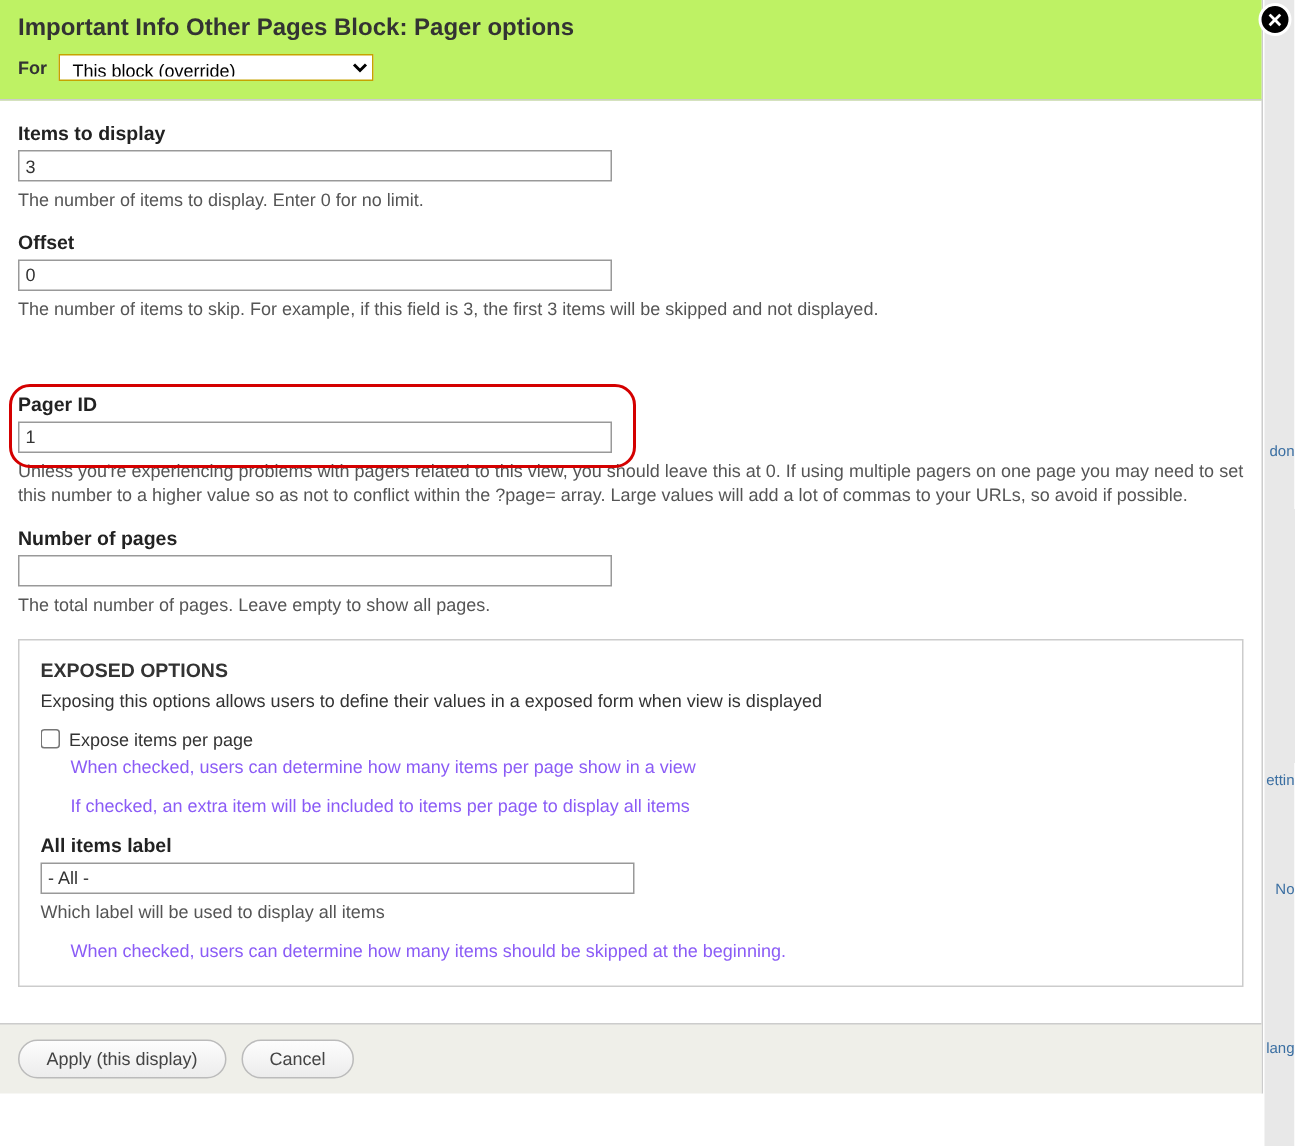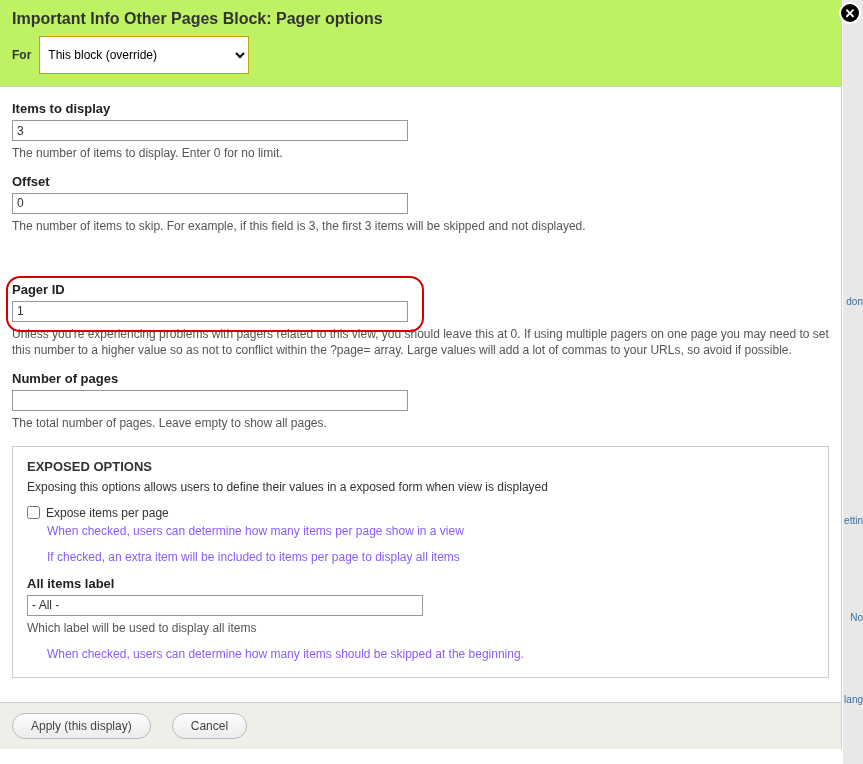--- a/index.html
+++ b/index.html
@@ -36,21 +36,21 @@
 .for-label {
   font-weight: bold;
   font-size: 12px;
 }
 .for-select {
   border: 1px solid #c6a300;
   background: #fff;
   font-size: 12px;
   padding: 2px 4px;
   width: 210px;
-  height: 38px;
+  height: 18px;
 }
 .content {
   padding: 14px 12px 8px 12px;
 }
 .field-group { margin-bottom: 12px; }
 .field-label {
   font-weight: bold;
   font-size: 13px;
   color: #222;
   margin-bottom: 4px;
@@ -113,21 +113,21 @@
   font-size: 12px;
   color: #8b5cf6;
   margin-left: 20px;
   margin-bottom: 12px;
 }
 .footer-bar {
   background: #efefe9;
   border-top: 1px solid #ccc;
   padding: 10px 12px;
   display: flex;
-  gap: 21px;
+  gap: 10px;
 }
 .btn {
   display: inline-flex;
   align-items: center;
   justify-content: center;
   background: linear-gradient(#fdfdfd, #ececec);
   border: 1px solid #bbb;
   border-radius: 14px;
   padding: 5px 18px;
   font-size: 12px;
@@ -166,21 +166,21 @@
   font-size: 10px;
   color: #3b6fa2;
 }
 </style>
 </head>
 <body>
 
 <div class="right-strip"></div>
 <span class="right-hint" style="top:296px">don</span>
 <span class="right-hint" style="top:515px">ettin</span>
-<span class="right-hint" style="top:612px">No</span>
+<span class="right-hint" style="top:588px">No</span>
 <span class="right-hint" style="top:694px">lang</span>
 
 <div class="main-panel">
 
   <div class="header-bar">
     <div class="header-title">Important Info Other Pages Block: Pager options</div>
     <div class="for-row">
       <span class="for-label">For</span>
       <select class="for-select">
         <option>This block (override)</option>

